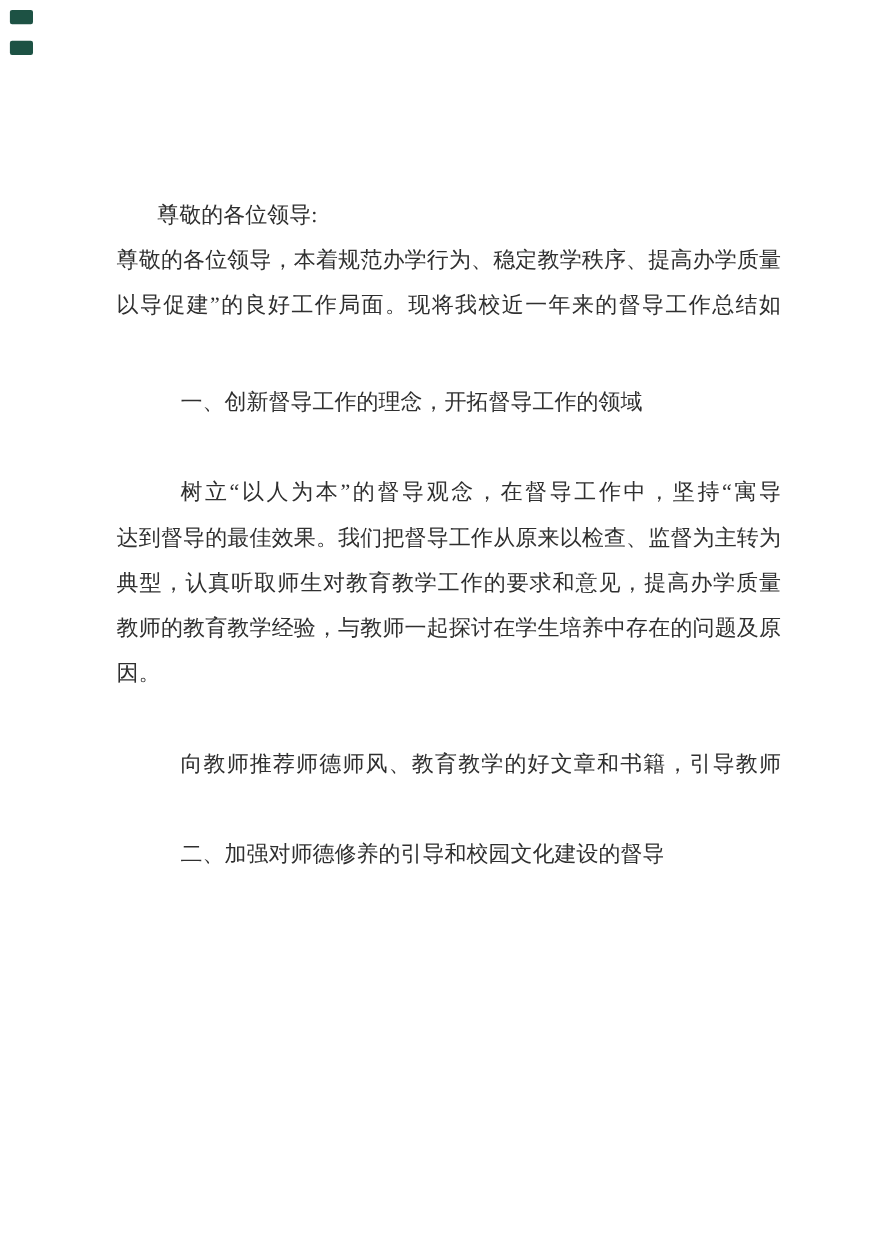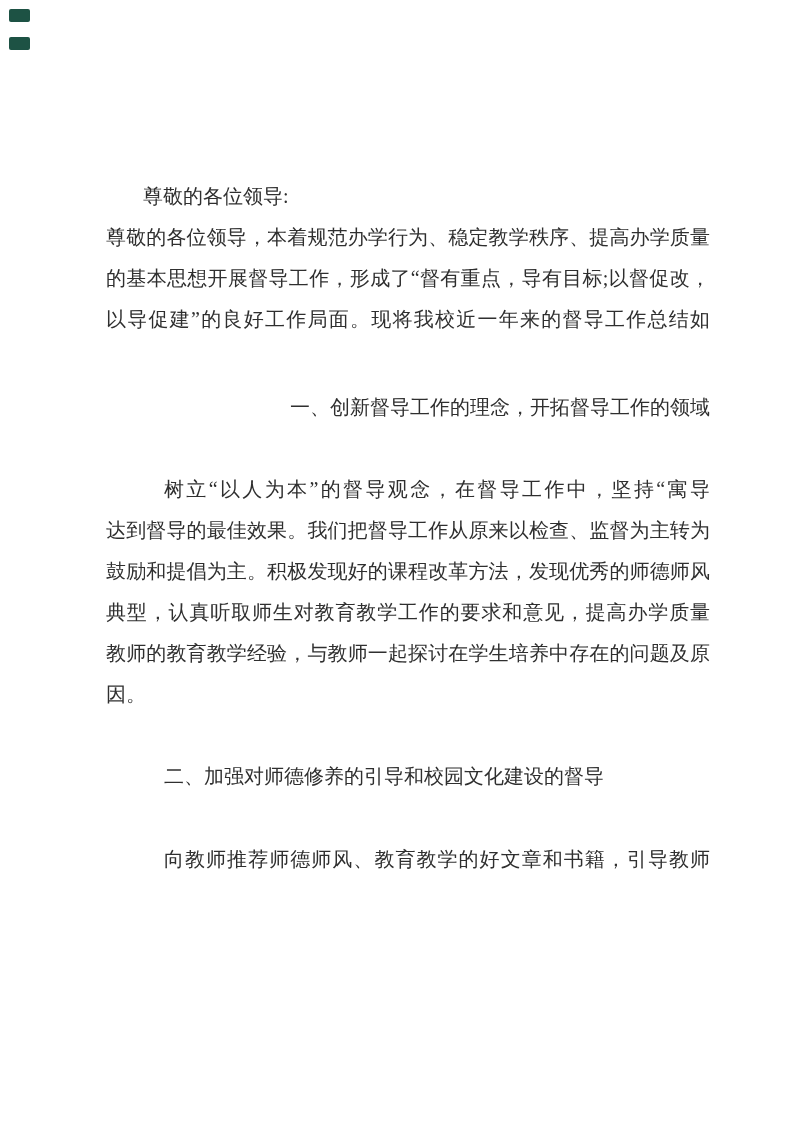--- a/index.html
+++ b/index.html
@@ -43,49 +43,47 @@
   }
   
   .j {
     text-align: justify;
     text-align-last: justify;
   }
   .indent-first { padding-left: 58px; }   
   .indent-salute { padding-left: 37px; }  
   .mt-salute { margin-top: 176px; }
   .mt-para1  { margin-top: 49px; }
-  .mt-head1  { margin-top: 47px; text-align: right; }
+  .mt-head1  { margin-top: 47px; }
   .mt-block  { margin-top: 41px; }
   .mt-last   { margin-top: 42px; }
 </style>
 </head>
 <body style="background: rgb(255, 255, 255);">
 
 <div class="page">
 
   <div class="corner-markers">
     <div class="marker"></div>
     <div class="marker"></div>
   </div>
 
   <div class="doc">
 
     <div class="line indent-salute mt-salute">尊敬的各位领导:</div>
 
     <div class="line j">尊敬的各位领导，本着规范办学行为、稳定教学秩序、提高办学质量</div>
-    <div class="line j">的基本思想开展督导工作，形成了“督有重点，导有目标;以督促改，</div>
     <div class="line j">以导促建”的良好工作局面。现将我校近一年来的督导工作总结如下：</div>
 
     <div class="line indent-first mt-head1">一、创新督导工作的理念，开拓督导工作的领域</div>
 
     <div class="line indent-first j mt-block">树立“以人为本”的督导观念，在督导工作中，坚持“寓导</div>
     <div class="line j">达到督导的最佳效果。我们把督导工作从原来以检查、监督为主转为</div>
-    <div class="line j">鼓励和提倡为主。积极发现好的课程改革方法，发现优秀的师德师风</div>
     <div class="line j">典型，认真听取师生对教育教学工作的要求和意见，提高办学质量</div>
     <div class="line j">教师的教育教学经验，与教师一起探讨在学生培养中存在的问题及原</div>
     <div class="line">因。</div>
 
+    <div class="line indent-first j mt-last">向教师推荐师德师风、教育教学的好文章和书籍，引导教师</div>
+
     <div class="line indent-first mt-block">二、加强对师德修养的引导和校园文化建设的督导</div>
-
-    <div class="line indent-first j mt-last">向教师推荐师德师风、教育教学的好文章和书籍，引导教师</div>
 
   </div>
 </div>
 
 </body></html>

